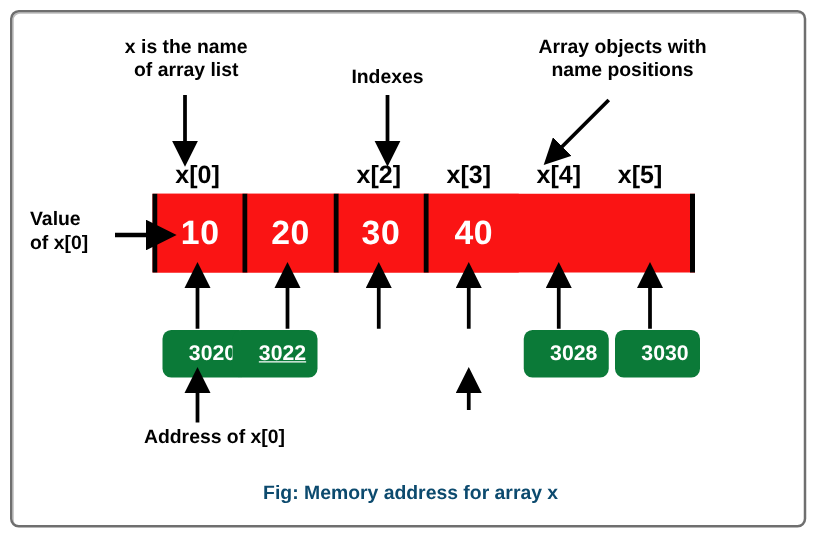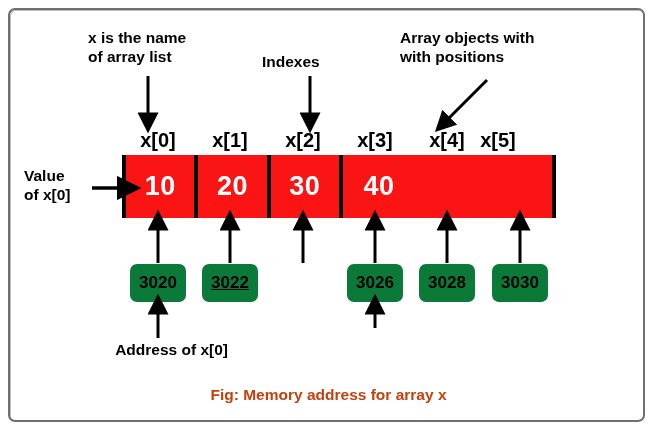--- a/index.html
+++ b/index.html
@@ -31,21 +31,21 @@
   }
   .txt {
     position: absolute;
     font-weight: bold;
     color: #000000;
     white-space: nowrap;
     line-height: 1.25;
   }
   .ann {
     font-size: 15.5px;
-    text-align: left;
+    text-align: center;
   }
   .idx {
     font-size: 20px;
     text-align: center;
     font-weight: bold;
   }
   
   #array-band {
     position: absolute;
     left: 122px;
@@ -73,90 +73,89 @@
     letter-spacing: 0.5px;
   }
   .cell:last-child { border-right: none; }
 
   
   .addr {
     position: absolute;
     width: 56px;
     height: 38px;
     background: #0b7a38;
-    color: #000000;
+    color: #ffffff;
     border-radius: 7px;
     font-size: 17px;
     font-weight: bold;
     display: flex;
     align-items: center;
     justify-content: center;
     top: 264px;
+    padding-left: 12px;
   }
   
   #lines {
     position: absolute;
     left: 0; top: 0;
     width: 657px; height: 437px;
     pointer-events: none;
   }
   #caption {
     position: absolute;
     left: 0;
     top: 386px;
     width: 657px;
     text-align: center;
     font-size: 15.5px;
     font-weight: bold;
-    color: #c2410c;
+    color: #0c4a6e;
   }
 </style>
 </head>
 <body>
 
 <div id="stage">
 
   <div id="frame"></div>
 
   <div class="txt ann" style="left:88px; top:28px; width:122px;">
     <div>x is the name</div>
     <div>of array list</div>
   </div>
 
   <div class="txt ann" style="left:262px; top:52px; width:96px;">
     <div>Indexes</div>
   </div>
 
   <div class="txt ann" style="left:400px; top:28px; width:196px;">
     <div>Array objects with</div>
-    <div>with positions</div>
+    <div>name positions</div>
   </div>
 
   <div class="txt ann" style="left:24px; top:166px; width:66px; text-align:left;">
     <div>Value</div>
     <div>of x[0]</div>
   </div>
 
   <div class="txt idx" style="left:122px; top:128px; width:72px;">x[0]</div>
-  <div class="txt idx" style="left:194px; top:128px; width:72px;">x[1]</div>
   <div class="txt idx" style="left:267px; top:128px; width:72px;">x[2]</div>
   <div class="txt idx" style="left:339px; top:128px; width:72px;">x[3]</div>
   <div class="txt idx" style="left:411px; top:128px; width:72px;">x[4]</div>
-  <div class="txt idx" style="left:462px; top:128px; width:72px;text-align:center;">x[5]</div>
+  <div class="txt idx" style="left:476px; top:128px; width:72px;text-align:center;">x[5]</div>
 
   <div id="array-band">
     <div class="cell">10</div>
     <div class="cell">20</div>
     <div class="cell">30</div>
     <div class="cell">40</div>
   </div>
 
   <div class="addr" style="left:130px;">3020</div>
-  <div class="addr" style="left:202px;text-decoration:underline;">3022</div>
-  <div class="addr" style="left:347px;">3026</div>
+  <div class="addr" style="left:186px;text-decoration:underline;">3022</div>
   <div class="addr" style="left:419px;">3028</div>
   <div class="addr" style="left:492px;">3030</div>
 
   <div class="txt ann" style="left:88px; top:340px; width:140px; text-align:right;">
     <div>Address of x[0]</div>
   </div>
 
   <div id="caption">Fig: Memory address for array x</div>
 
   <svg id="lines" viewBox="0 0 657 437">

